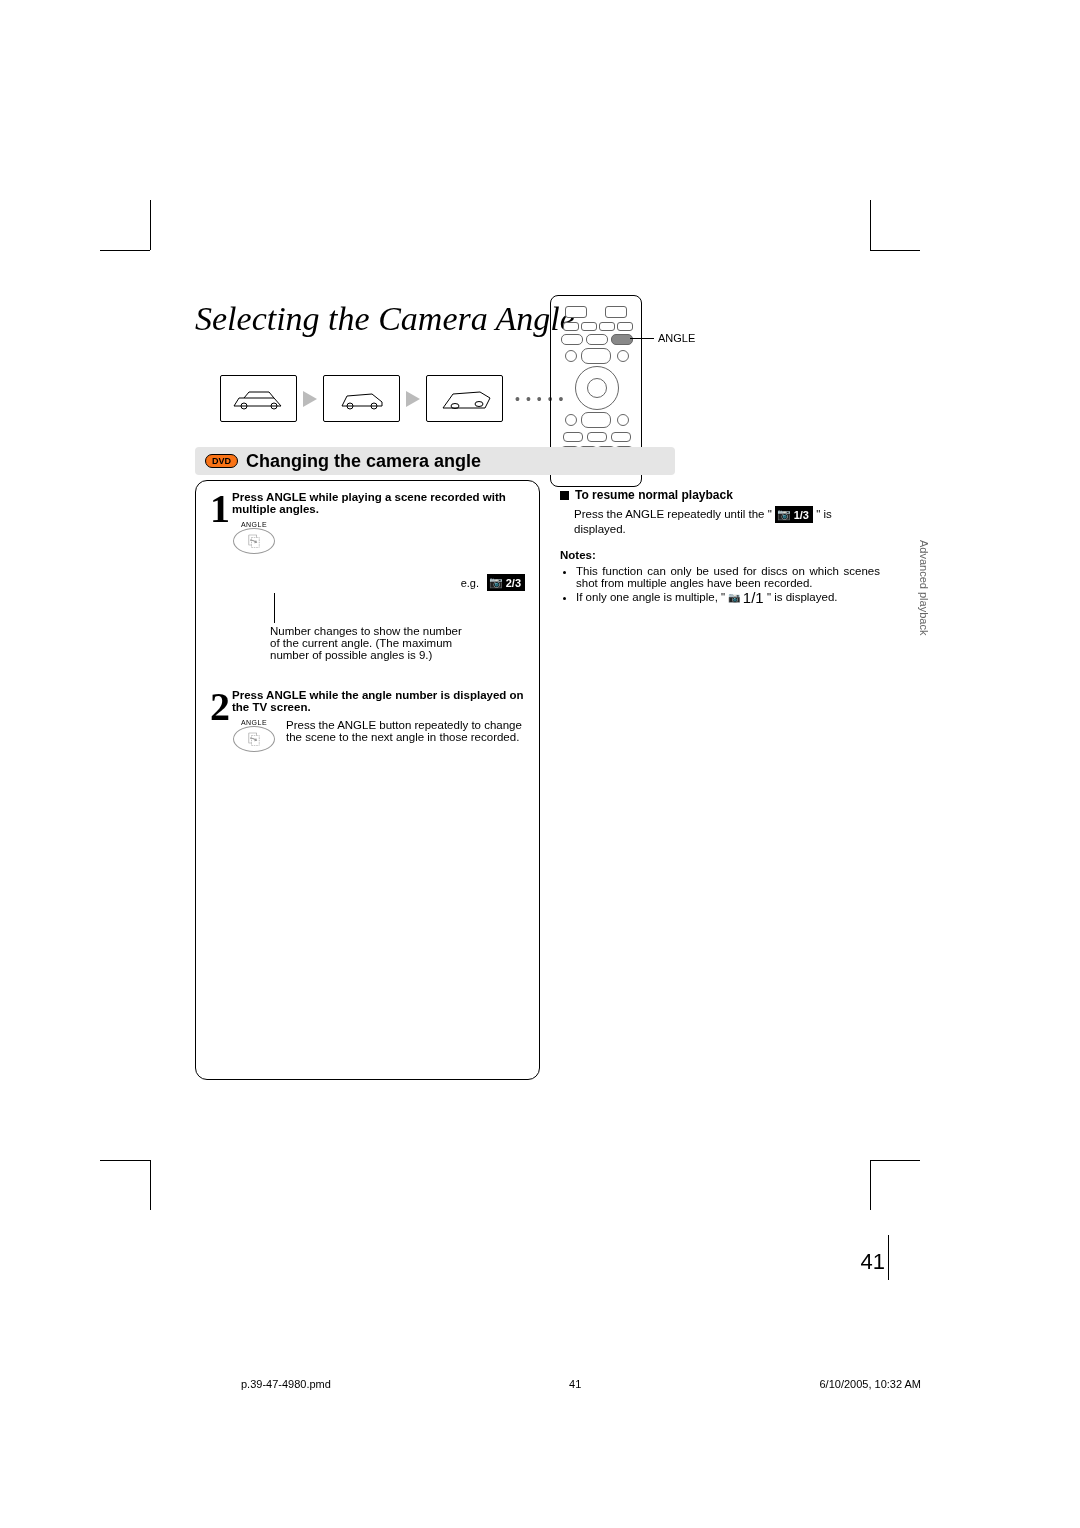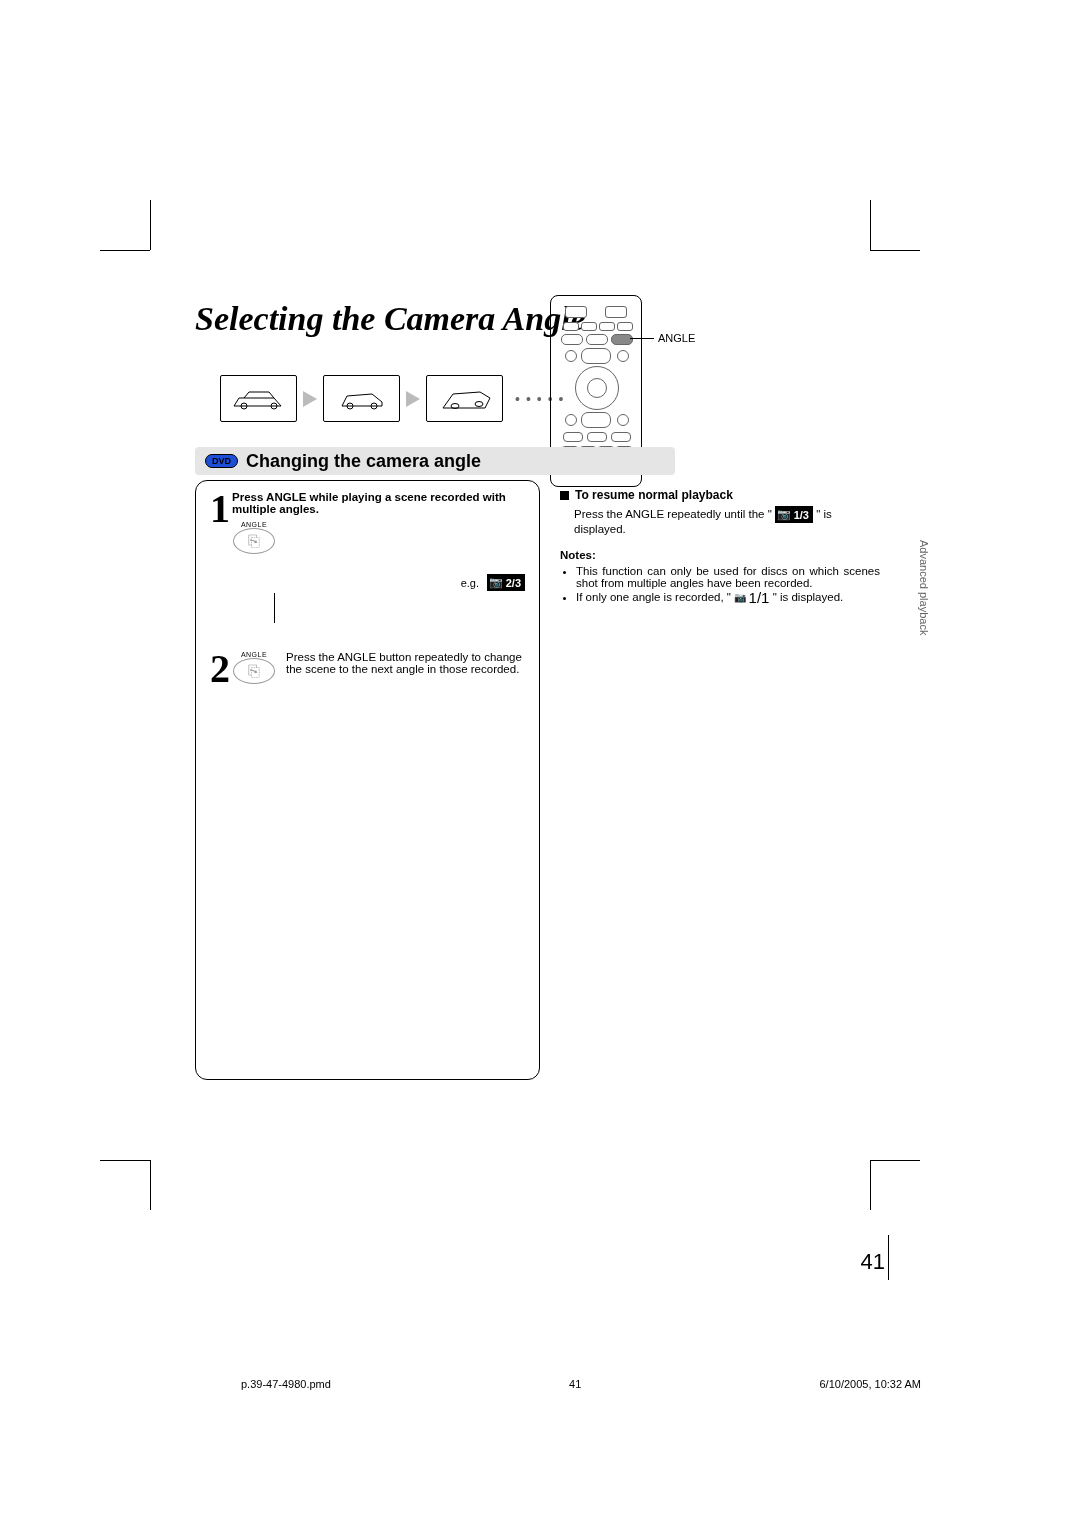--- a/index.html
+++ b/index.html
@@ -24,21 +24,20 @@
   .cm-v { width: 1px; height: 50px; }
 
   .title-row { position: relative; height: 120px; }
   .title-italic {
     font-family: "Times New Roman", serif;
     font-style: italic;
     font-size: 34px;
     position: absolute;
     left: 95px;
     top: 70px;
-    font-weight: bold;
   }
   .title-intro {
     position: absolute;
     left: 120px;
     top: 110px;
     font-size: 11px;
     width: 370px;
     line-height: 1.35;
   }
 
@@ -94,21 +93,21 @@
     display: flex;
     align-items: center;
   }
   .dvd-outline {
     display: inline-block;
     border: 1.3px solid #000;
     border-radius: 10px;
     font-size: 9px;
     padding: 1px 6px;
     margin-left: 10px;
-    background: #1d4ed8;
+    background: #f97316;
     font-weight: bold;
   }
   .section-title { font-weight: bold; font-size: 18px; margin-left: 8px; }
 
   .steps-box {
     position: absolute;
     left: 95px;
     top: 250px;
     width: 345px;
     height: 600px;
@@ -292,24 +291,26 @@
         </div>
       </div>
       <div class="eg-row">
         <span class="eg-label">e.g.</span>
         <span class="black-chip">
           <span class="cam">📷</span>
           <b>2/3</b>
         </span>
       </div>
       <div class="stem"></div>
+      <div class="note-under">Number changes to show the number of the current angle. (The maximum number of possible angles is 9.)</div>
     </div>
 
     <div style="margin-top:28px; clear:both;">
       <span class="stepnum">2</span>
+      <div class="step-head">Press ANGLE while the angle number is displayed on the TV screen.</div>
       <div class="step-row">
         <div class="angle-btn">
           <div class="lbl">ANGLE</div>
           <div class="ov">
               <span class="cam-icon">⎘</span>
             </div>
         </div>
         <div style="flex:1">
           <div>Press the ANGLE button repeatedly to change the scene to the next angle in those recorded.</div>
         </div>
@@ -326,21 +327,21 @@
         <b>1/3</b>
       </span>
       <span> " is displayed.</span>
     </div>
 
     <div style="margin-top:14px;">
       <b>Notes:</b>
       <ul class="notes-list">
         <li>This function can only be used for discs on which scenes shot from multiple angles have been recorded.</li>
         <li>
-          <span>If only one angle is recorded, " </span>
+          <span>If only one angle is multiple, " </span>
           <span style="display:inline-flex; align-items:center; gap:2px;">
             <span style="font-size:10px;">📷</span>
             <span style="font-size:15px;">1/1</span>
           </span>
           <span> " is displayed.</span>
         </li>
       </ul>
     </div>
   </div>
 

